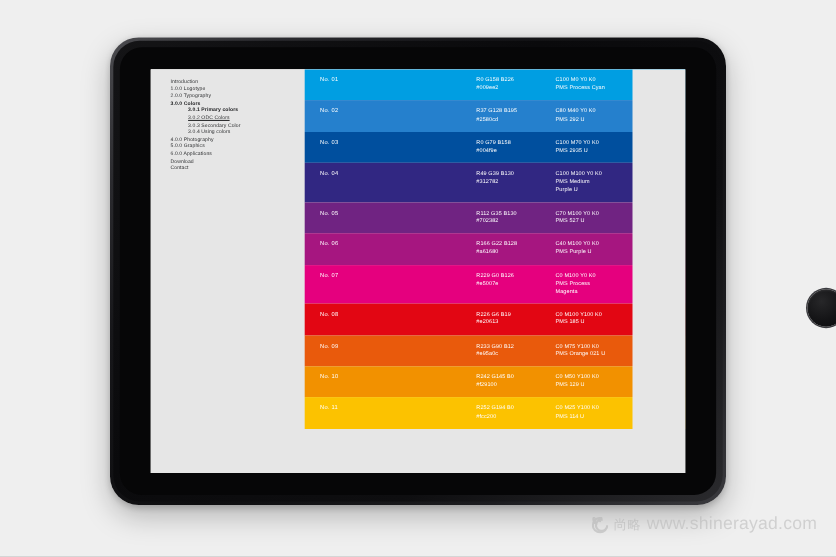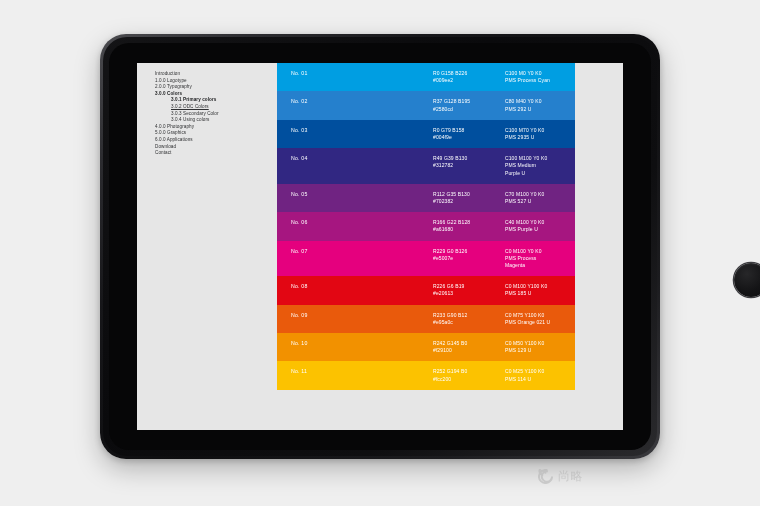--- a/index.html
+++ b/index.html
@@ -267,15 +267,16 @@
 
       <div id="gutter"></div>
     </div>
   </div>
 
   <div id="watermark">
     <svg id="wm-logo" viewBox="0 0 32 32">
       <path d="M16 2 A14 14 0 1 0 30 16 A11 11 0 1 1 19 5 A8 8 0 1 0 11 13 A5 5 0 1 1 16 8" fill="none" stroke="#b3b3b3" stroke-width="4.2" stroke-linecap="round"></path>
     </svg>
     <span id="wm-cn">尚略</span>
+    <span id="wm-url">www.shinerayad.com</span>
   </div>
 
 </div>
 
 </body></html>

